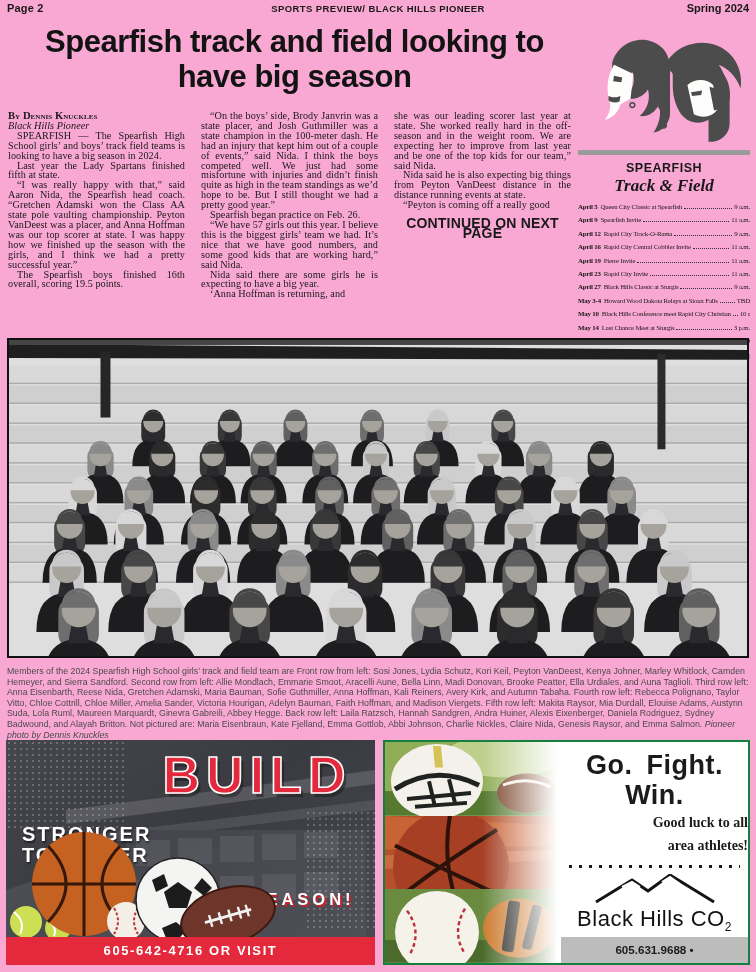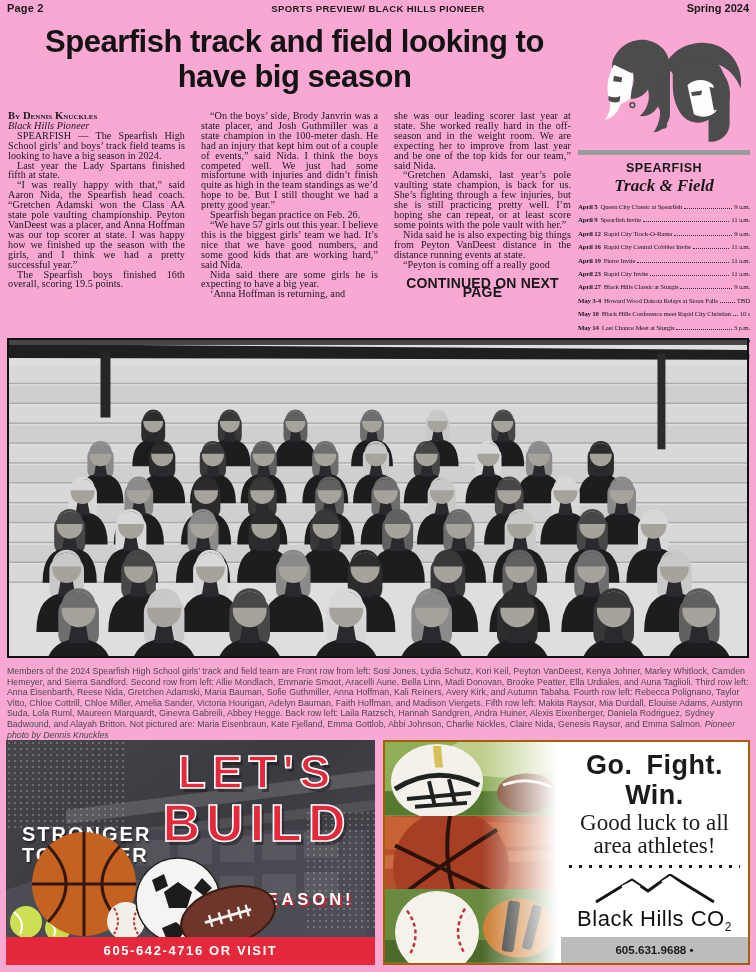--- a/index.html
+++ b/index.html
@@ -81,30 +81,30 @@
   .great { position:absolute; left:120px; top:150px; width:245px; text-align:center;
     color:#fff; font-family:"Liberation Sans", sans-serif; font-weight:800;
     font-size:16.5px; letter-spacing:4px; text-shadow:2px 2px 0 #c2232f; }
   .balls { position:absolute; left:0; bottom:26px; width:270px; height:115px; }
   .ad-left-bar { position:absolute; left:0; right:0; bottom:0; height:28px;
     background:#e3293b; color:#fff; font-family:"Liberation Sans", sans-serif;
     font-weight:800; font-size:13px; letter-spacing:1.6px; text-align:center;
     line-height:28px; }
   
   .ad-right { position:absolute; left:383px; top:740px; width:367px; height:225px;
-    background:#fff; border:2px solid #a16207; overflow:hidden; }
+    background:#fff; border:2px solid #15803d; overflow:hidden; }
   .ar-photos { position:absolute; left:0; top:0; width:176px; height:100%; }
   .ar-block { position:relative; width:100%; height:33.34%; overflow:hidden; }
   .ar-block::after { content:""; position:absolute; inset:0;
     background:linear-gradient(to right, transparent 55%, #fff 98%); }
   .ar-text { position:absolute; left:176px; right:0; top:0; bottom:26px;
     text-align:center; font-family:"Liberation Sans", sans-serif; color:#1b1b1b; padding-top:8px;}
   .gofight { font-weight:800; font-size:27px; line-height:30px; word-spacing:6px; letter-spacing:.5px;}
-  .goodluck { font-family:"Liberation Serif", serif; font-size:23px; line-height:20px;
-    margin-top:3px; font-weight:400; }
+  .goodluck { font-family:"Liberation Serif", serif; font-size:14px; line-height:20px;
+    margin-top:3px; font-weight:700;text-align:right; }
   .dotline { height:3px; margin:9px 8px 6px;
     background-image:repeating-linear-gradient(to right, #1a1a1a 0 3px, transparent 3px 10px); }
   .bh-brand { font-size:22px; font-weight:400; letter-spacing:.5px; margin-top:-2px; color:#111; }
   .bh-brand sub { font-size:12px; }
   .bh-owners { font-weight:bold; font-style:italic; font-size:14.5px; margin-top:6px; }
   .bh-addr { font-weight:bold; font-size:11.5px; margin-top:3px; }
   .ar-contact { position:absolute; left:176px; right:0; bottom:0; height:26px;
     background:#bcbcbc; color:#1c1c1c; font-family:"Liberation Sans", sans-serif;
     font-weight:bold; font-size:11.6px; text-align:center; line-height:26px; }
 </style>
@@ -255,21 +255,20 @@
           <p>“On the boys’ side, Brody Janvrin was a state placer, and Josh Guthmiller was a state champion in the 100-meter dash. He had an injury that kept him out of a couple of events,” said Nida. I think the boys competed well. We just had some misfortune with injuries and didn’t finish quite as high in the team standings as we’d hope to be. But I still thought we had a pretty good year.”</p>
           <p>Spearfish began practice on Feb. 26.</p>
           <p>“We have 57 girls out this year. I believe this is the biggest girls’ team we had. It’s nice that we have good numbers, and some good kids that are working hard,” said Nida.</p>
           <p>Nida said there are some girls he is expecting to have a big year.</p>
           <p>‘Anna Hoffman is returning, and</p>
         </div>
     </div>
     <div class="col col3">
       <div>
           <p>she was our leading scorer last year at state. She worked really hard in the off-season and in the weight room. We are expecting her to improve from last year and be one of the top kids for our team,” said Nida.</p>
-          <p>“Gretchen Adamski, last year’s pole vaulting state champion, is back for us. She’s fighting through a few injuries, but she is still practicing pretty well. I’m hoping she can repeat, or at least score some points with the pole vault with her.”</p>
           <p>Nida said he is also expecting big things from Peyton VanDeest distance in the distance running events at state.</p>
           <p>“Peyton is coming off a really good</p>
         </div>
       <p class="continued">CONTINUED ON NEXT PAGE</p>
     </div>
   </section>
 
   <figure class="photo">
     <svg id="photo-art" viewBox="0 0 742 318" preserveAspectRatio="none">
         <g>
@@ -646,21 +645,20 @@
     <div class="dots-tl"></div>
     <div class="dots-r"></div>
 
 
     <div class="tagline">
       <div>STRONGER</div>
       <div>TOGETHER</div>
     </div>
 
     <div class="big-build">
-      <div class="b1">LET'S</div>
       <div class="b2">BUILD</div>
     </div>
 
     <div class="great">A GREAT SEASON!</div>
 
     <svg class="balls" viewBox="0 0 270 115">
 
       <circle cx="20" cy="98" r="16" fill="#cde054"></circle>
         <path d="M8 88 q12 10 6 22" stroke="#fff" stroke-width="2" fill="none"></path>
       <circle cx="52" cy="104" r="13" fill="#c8dc4e"></circle>

